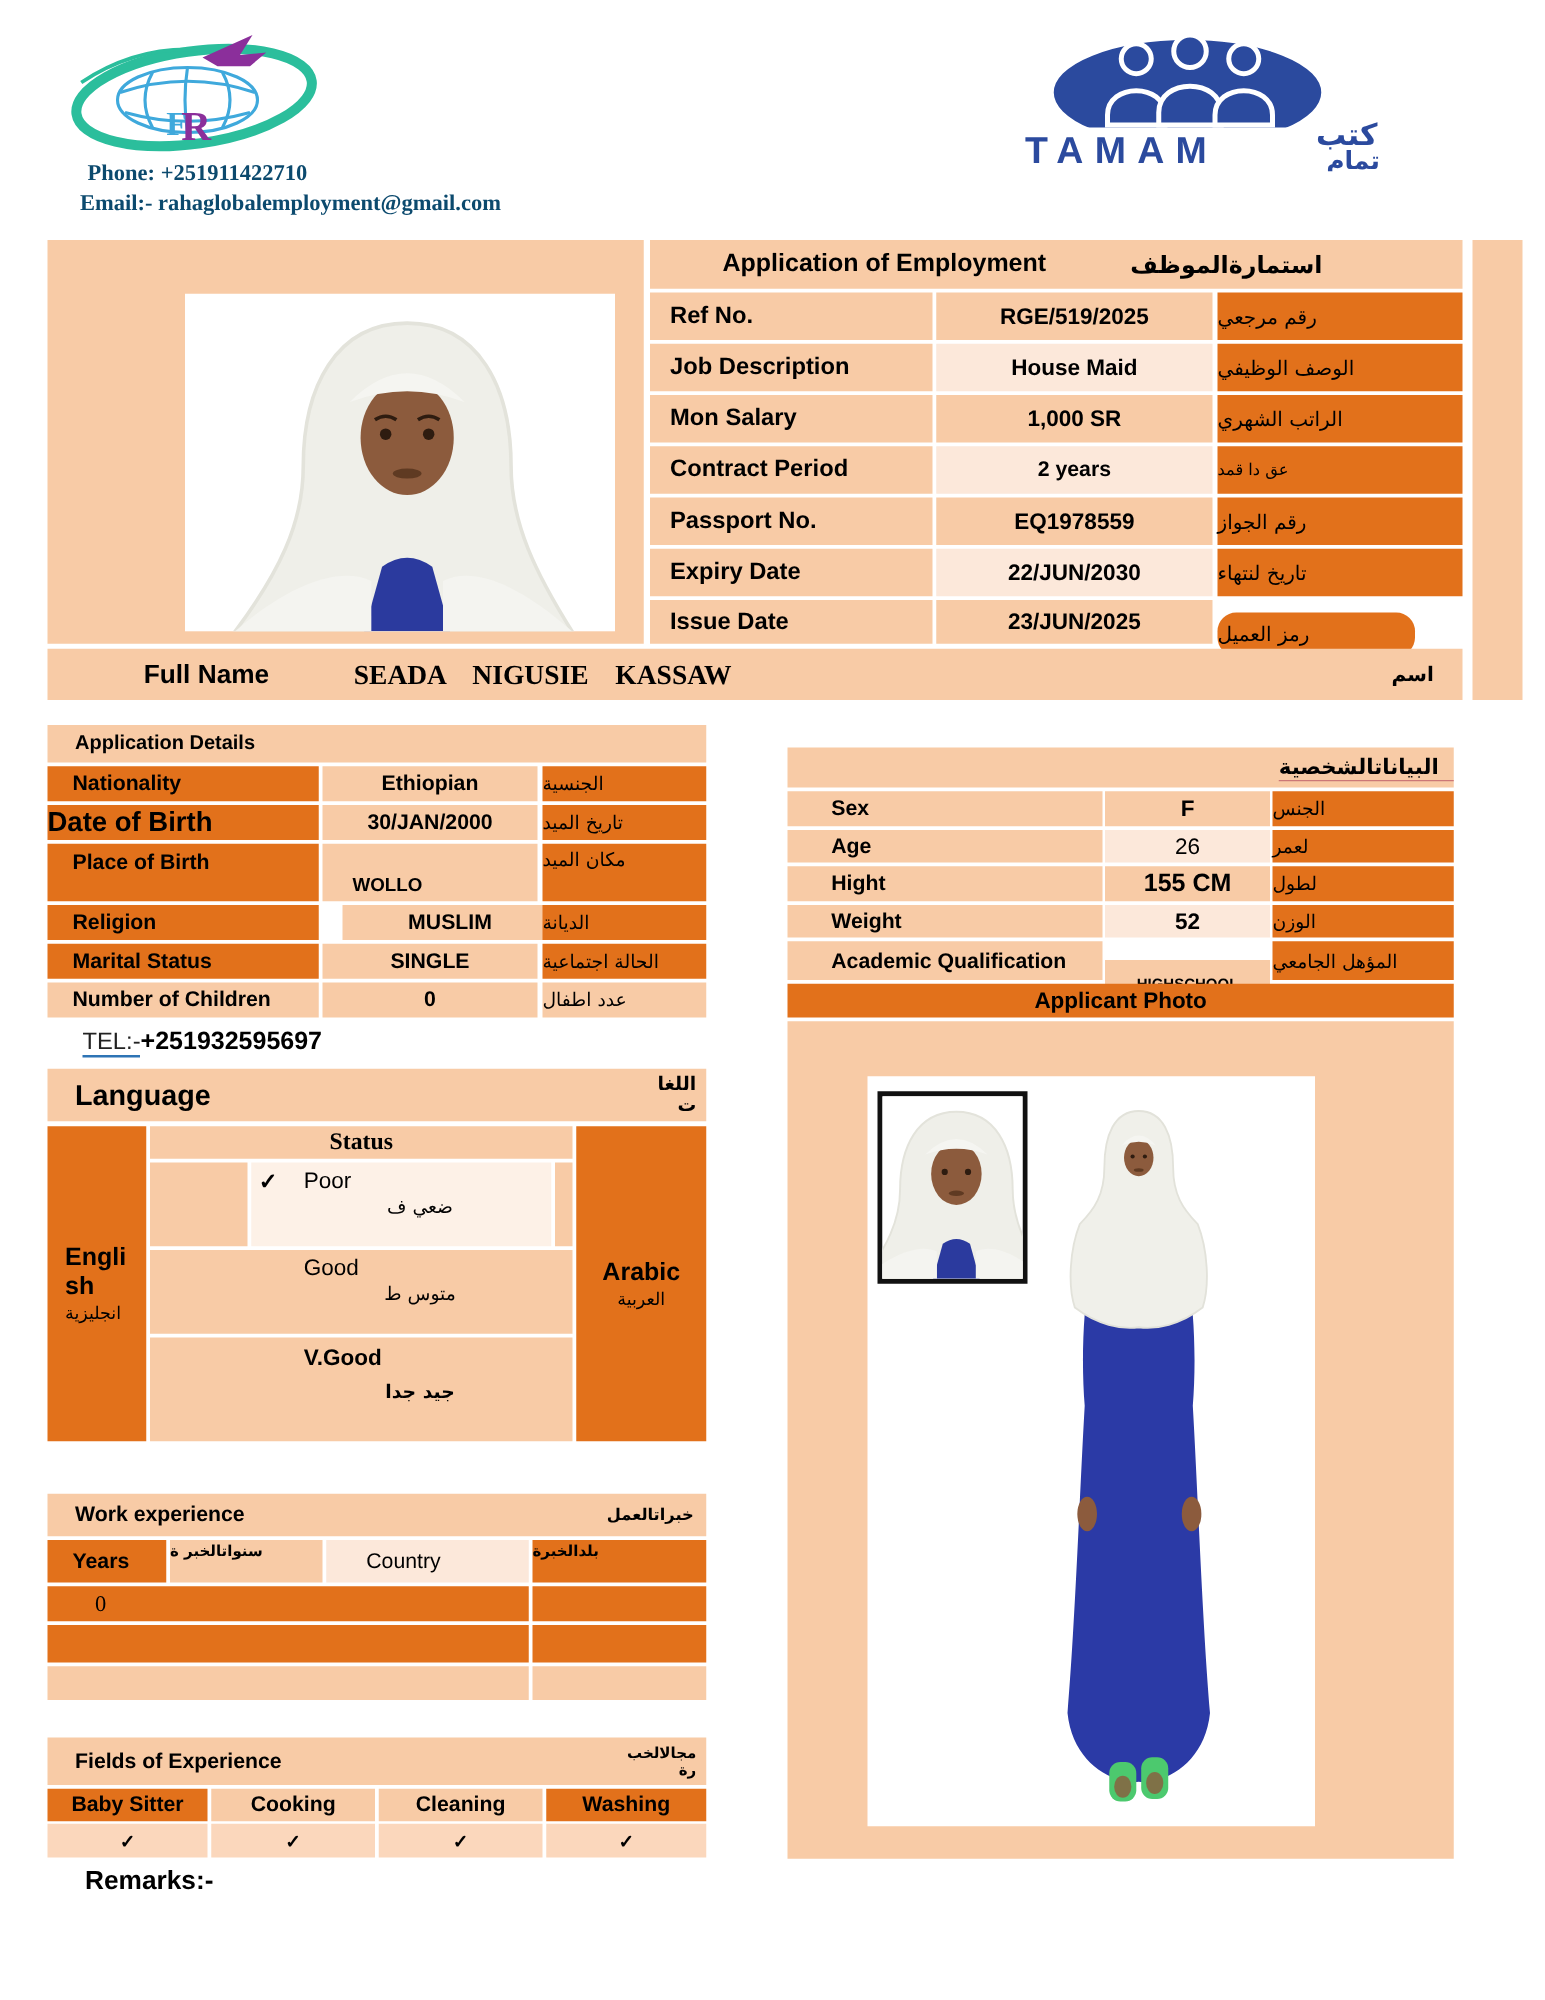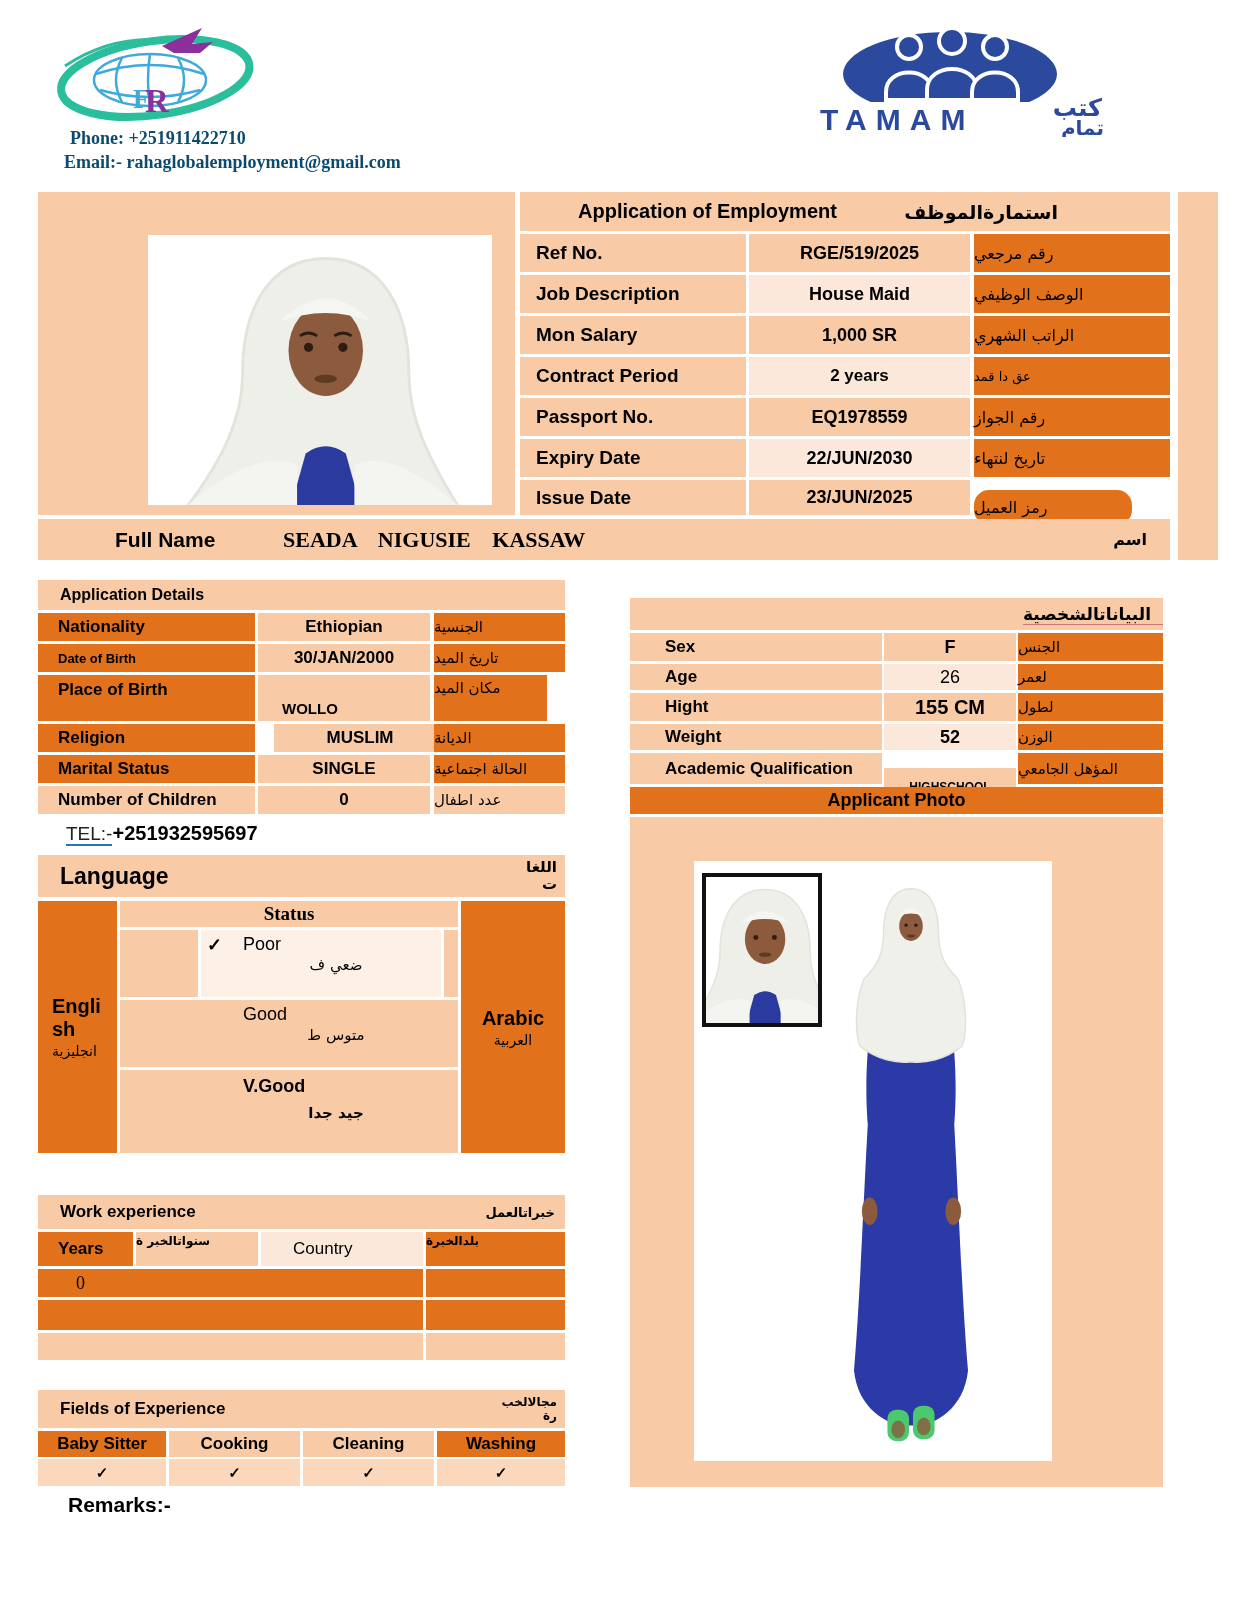--- a/index.html
+++ b/index.html
@@ -131,27 +131,27 @@
 
 <div class="abs" style="left:38px;top:580px;width:527px;height:280px;">
   <div class="cell bgP" style="left:0;top:0;width:527px;height:30px;">
     <span style="font-weight:bold;font-size:16px;padding-left:22px;">Application Details</span>
   </div>
 
   <div class="cell bgO" style="left:0;top:33px;width:217px;height:28px;font-weight:bold;font-size:17px;padding-left:20px;">Nationality</div>
   <div class="cell bgP val" style="left:220px;top:33px;width:172px;height:28px;font-size:17px;">Ethiopian</div>
   <div class="cell bgO arc ar-txt" style="left:396px;top:33px;width:131px;height:28px;font-size:15px;">الجنسية</div>
 
-  <div class="cell bgO" style="left:0;top:64px;width:217px;height:28px;font-weight:bold;font-size:13px;padding-left:20px;">Date of Birth</div>
+  <div class="cell bgO" style="left:0;top:64px;width:217px;height:28px;font-weight:bold;font-size:22px;">Date of Birth</div>
   <div class="cell bgP val" style="left:220px;top:64px;width:172px;height:28px;font-size:17px;">30/JAN/2000</div>
   <div class="cell bgO arc ar-txt" style="left:396px;top:64px;width:131px;height:28px;font-size:15px;">تاريخ الميد</div>
 
   <div class="cell bgO" style="left:0;top:95px;width:217px;height:46px;font-weight:bold;font-size:17px;padding-left:20px;align-items:flex-start;padding-top:5px;">Place of Birth</div>
   <div class="cell bgP" style="left:220px;top:95px;width:172px;height:46px;font-weight:bold;font-size:15px;align-items:flex-end;padding:0 0 4px 24px;">WOLLO</div>
-  <div class="cell bgO arc ar-txt" style="left:396px;top:95px;width:113px;height:46px;font-size:15px;align-items:flex-start;padding-top:4px;">مكان الميد</div>
+  <div class="cell bgO arc ar-txt" style="left:396px;top:95px;width:131px;height:46px;font-size:15px;align-items:flex-start;padding-top:4px;">مكان الميد</div>
 
   <div class="cell bgO" style="left:0;top:144px;width:217px;height:28px;font-weight:bold;font-size:17px;padding-left:20px;">Religion</div>
   <div class="cell bgP val" style="left:220px;top:144px;width:172px;height:28px;font-size:17px;margin-left:16px;">MUSLIM</div>
   <div class="cell bgO arc ar-txt" style="left:396px;top:144px;width:131px;height:28px;font-size:15px;">الديانة</div>
 
   <div class="cell bgO" style="left:0;top:175px;width:217px;height:28px;font-weight:bold;font-size:17px;padding-left:20px;">Marital Status</div>
   <div class="cell bgP val" style="left:220px;top:175px;width:172px;height:28px;font-size:17px;">SINGLE</div>
   <div class="cell bgO arc ar-txt" style="left:396px;top:175px;width:131px;height:28px;font-size:15px;">الحالة اجتماعية</div>
 
   <div class="cell bgP" style="left:0;top:206px;width:217px;height:28px;font-weight:bold;font-size:17px;padding-left:20px;">Number of Children</div>

